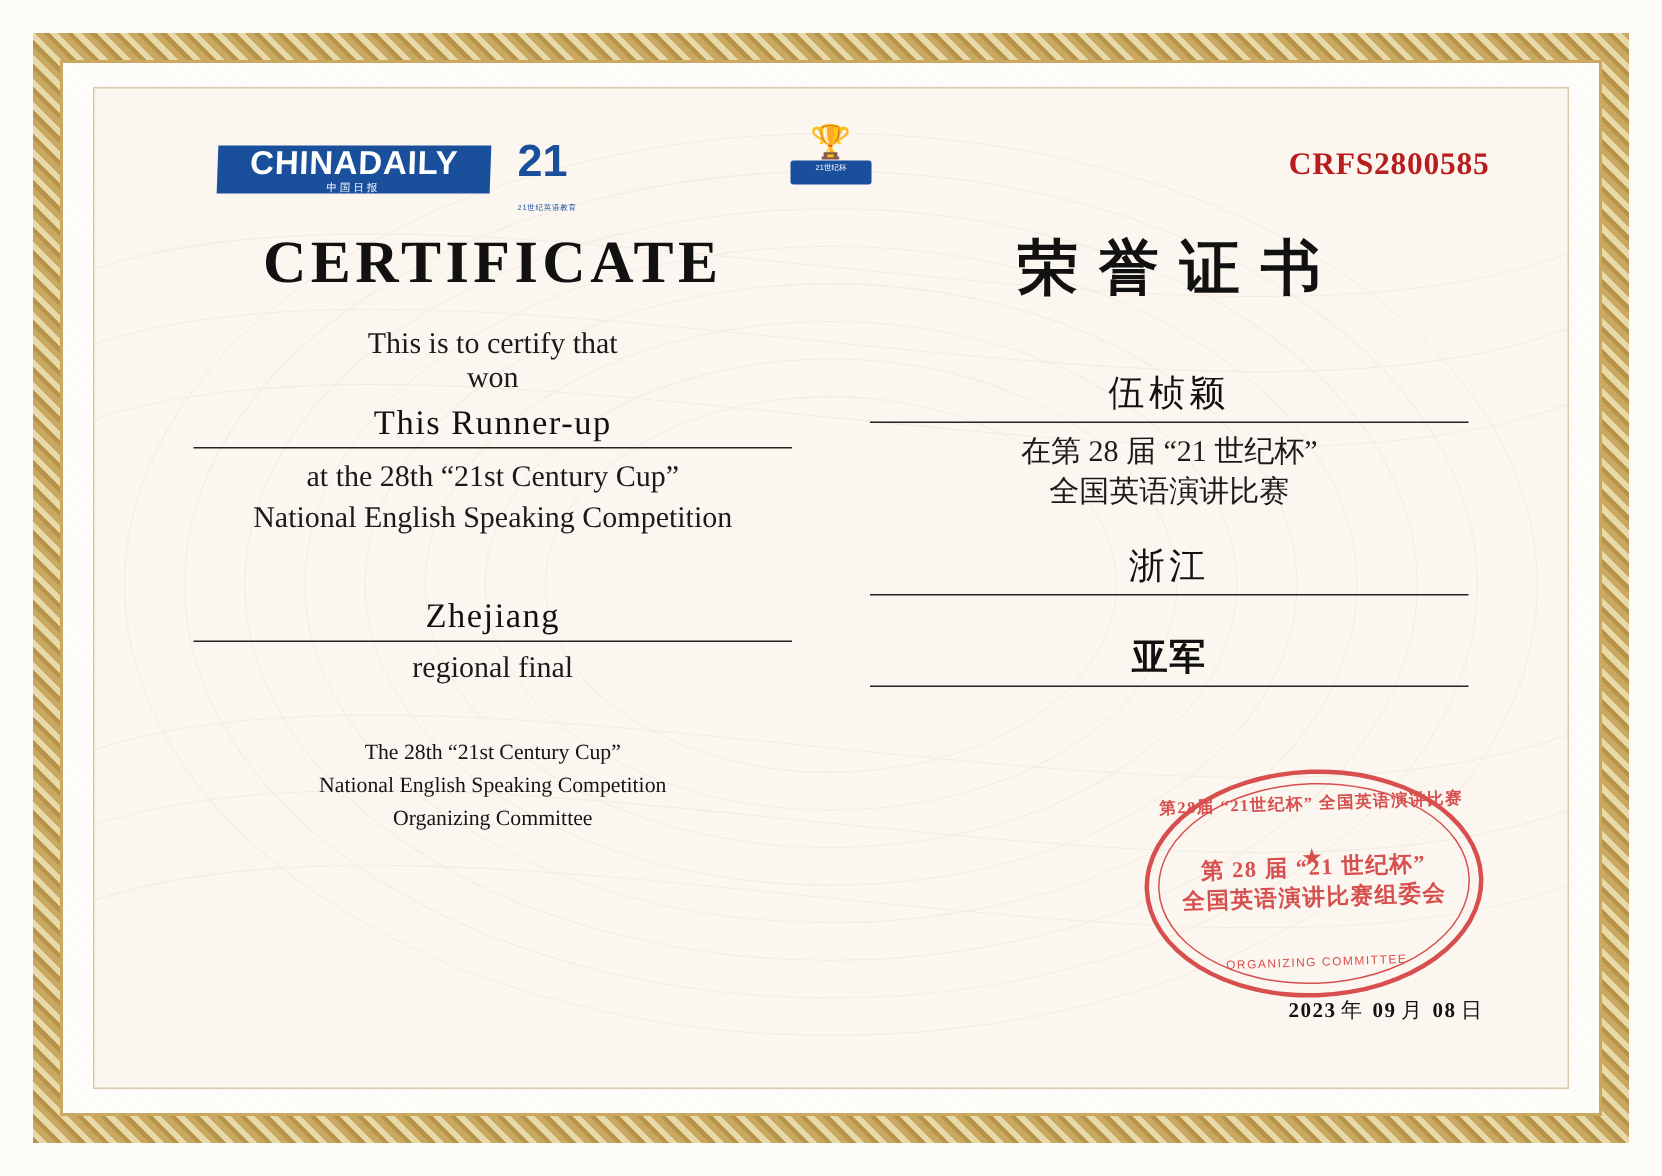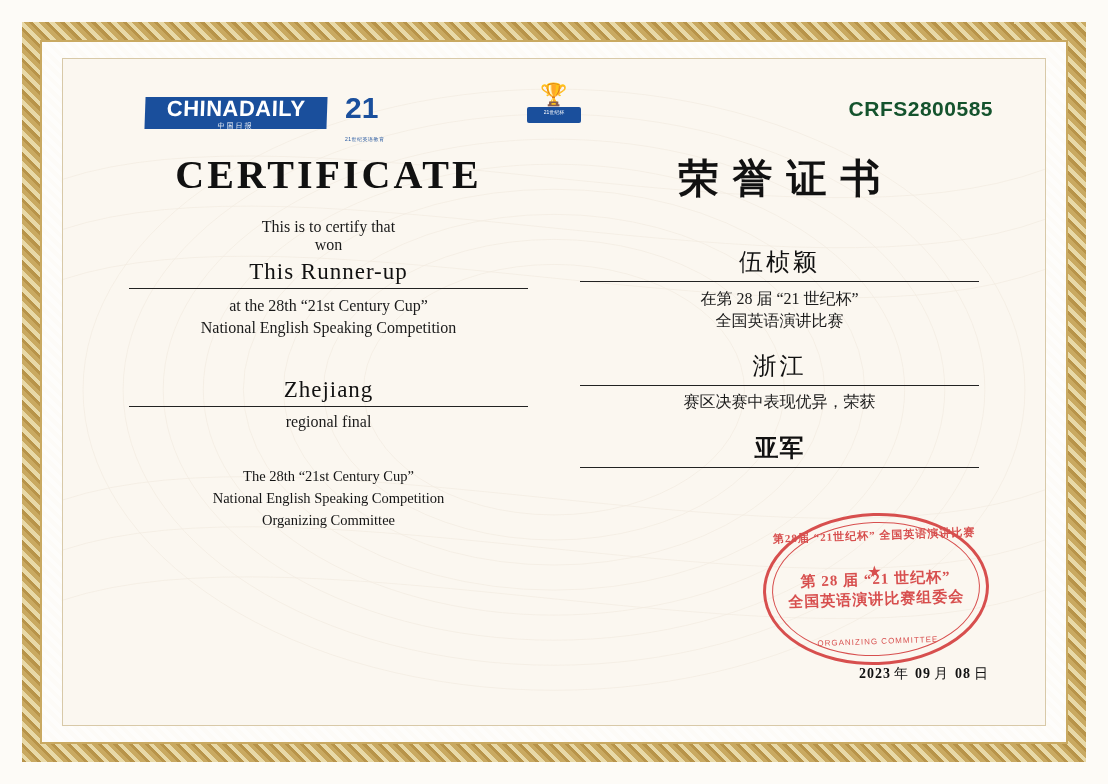--- a/index.html
+++ b/index.html
@@ -158,22 +158,22 @@
     line-height: 8px;
     text-align: center;
     font-family: "Liberation Sans", sans-serif;
     padding-top: 1px;
     box-sizing: border-box;
   }
   .serial {
     position: absolute;
     right: 22px;
     top: 20px;
-    color: #14532d;
-    font-family: Liberation Sans, sans-serif;
+    color: #b91c1c;
+    font-family: Liberation Serif, serif;
     font-weight: bold;
     font-size: 21px;
     letter-spacing: 0.5px;
     margin-left: 32px;
   }
 
   
   .columns {
     position: relative;
     display: flex;
@@ -202,21 +202,21 @@
     font-weight: bold;
     font-size: 40px;
     letter-spacing: 14px;
     color: #111111;
     margin-top: 14px;
     text-indent: 14px;
   }
 
   .small-text {
     text-align: center;
-    font-size: 16px;
+    font-size: 20px;
     color: #1a1a1a;
     margin: 0;
   }
   .small-text.tight { line-height: 1.35; }
 
   .fill-line {
     position: relative;
     border-bottom: 1.5px solid #222;
     margin: 0 0 6px 0;
     height: 34px;
@@ -408,21 +408,20 @@
             <span class="fill-value cn">伍桢颖</span>
           </div>
           <p class="small-text tight">在第 28 届 “21 世纪杯”</p>
           <p class="small-text tight">全国英语演讲比赛</p>
 
           <div class="spacer-md"></div>
 
           <div class="fill-line">
             <span class="fill-value cn">浙江</span>
           </div>
-          <p class="small-text">赛区决赛中表现优异，荣获</p>
 
           <div class="spacer-md"></div>
 
           <div class="fill-line">
             <span class="fill-value cn award">亚军</span>
           </div>
         </div>
       </div>
 
       <div class="seal">

